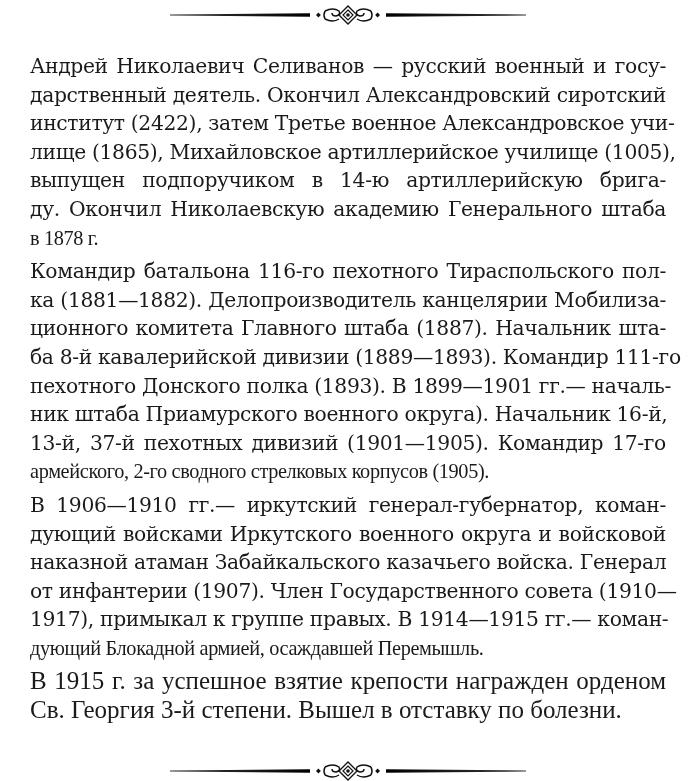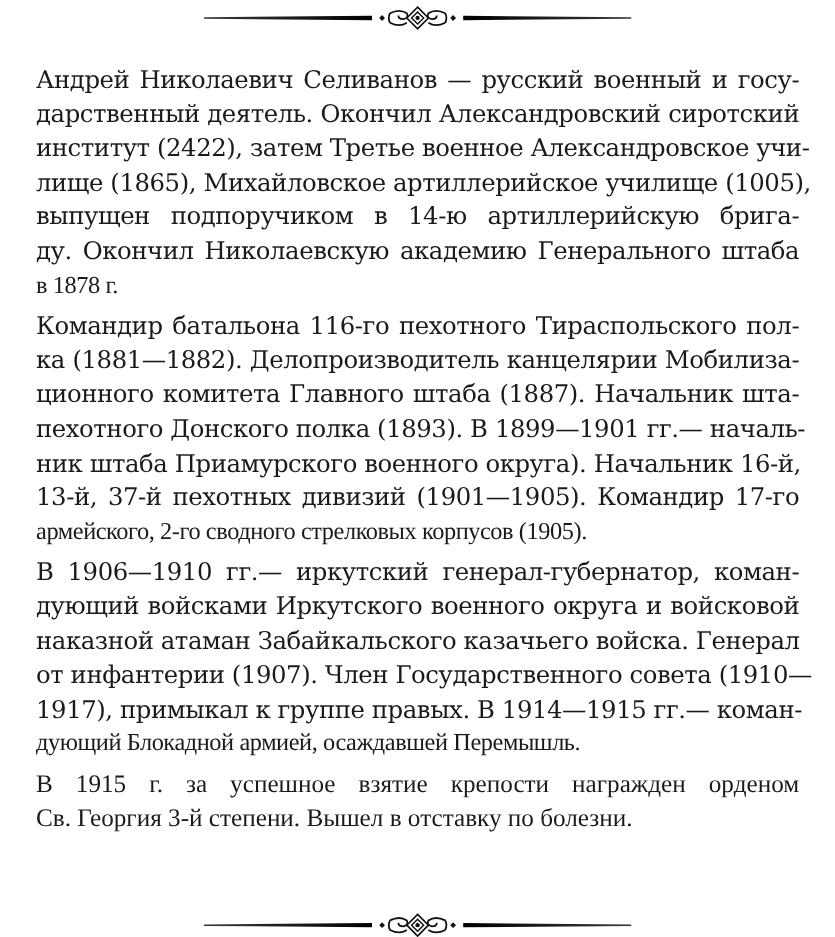--- a/index.html
+++ b/index.html
@@ -3,21 +3,21 @@
 <meta charset="utf-8">
 <style>
   html, body { margin: 0; padding: 0; background: #ffffff; }
   body { width: 696px; height: 781px; position: relative; overflow: hidden; color: #1a1a1a; }
   .ornament { position: absolute; left: 0; width: 696px; height: 30px; display: flex; justify-content: center; align-items: center; }
   .ornament svg { display: block; }
   .text { position: absolute; left: 13px; top: 52px; width: 670px; font-family: "DejaVu Serif", "Liberation Serif", serif; font-size: 20.3px; line-height: 28.6px; letter-spacing: -0.35px; }
   .para { margin: 0 17px 5px 0; text-indent: 17px; text-align: justify; }
   .line { display: block; text-align: justify; text-align-last: justify; white-space: nowrap; }
   .line.last { text-align-last: left; font-family: Liberation Serif, serif; }
-  .last-para .line { font-family: "Liberation Serif", "DejaVu Serif", serif; font-size: 21px; letter-spacing: 0; }
+  .last-para .line { font-family: "Liberation Serif", "DejaVu Serif", serif; font-size: 25px; letter-spacing: 0; }
 </style>
 </head>
 <body>
 
 <div class="ornament" style="top:0px;">
   <svg width="360" height="24" viewBox="0 0 360 24">
     <defs>
       <linearGradient id="gl" x1="0" x2="1">
           <stop offset="0" stop-color="#222" stop-opacity="0.9"></stop>
           <stop offset="1" stop-color="#000"></stop>
@@ -46,20 +46,21 @@
     <span class="line">институт (2422), затем Третье военное Александровское учи-</span>
     <span class="line">лище (1865), Михайловское артиллерийское училище (1005),</span>
     <span class="line">выпущен подпоручиком в 14-ю артиллерийскую брига-</span>
     <span class="line">ду. Окончил Николаевскую академию Генерального штаба</span>
     <span class="line last">в 1878 г.</span>
   </p>
   <p class="para">
     <span class="line">Командир батальона 116-го пехотного Тираспольского пол-</span>
     <span class="line">ка (1881—1882). Делопроизводитель канцелярии Мобилиза-</span>
     <span class="line">ционного комитета Главного штаба (1887). Начальник шта-</span>
+    <span class="line">ба 8-й кавалерийской дивизии (1889—1893). Командир 111-го</span>
     <span class="line">пехотного Донского полка (1893). В 1899—1901 гг.— началь-</span>
     <span class="line">ник штаба Приамурского военного округа). Начальник 16-й,</span>
     <span class="line">13-й, 37-й пехотных дивизий (1901—1905). Командир 17-го</span>
     <span class="line last">армейского, 2-го сводного стрелковых корпусов (1905).</span>
   </p>
   <p class="para">
     <span class="line">В 1906—1910 гг.— иркутский генерал-губернатор, коман-</span>
     <span class="line">дующий войсками Иркутского военного округа и войсковой</span>
     <span class="line">наказной атаман Забайкальского казачьего войска. Генерал</span>
     <span class="line">от инфантерии (1907). Член Государственного совета (1910—</span>

